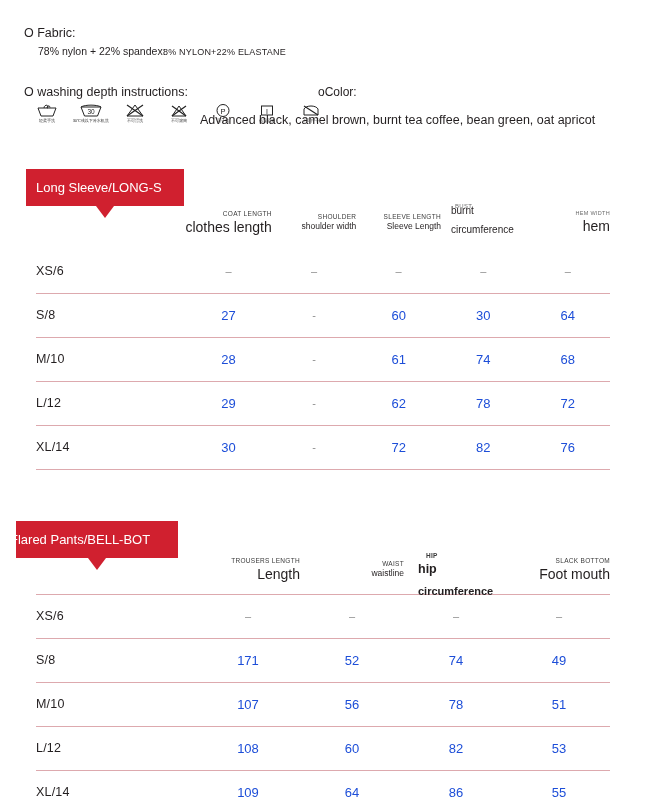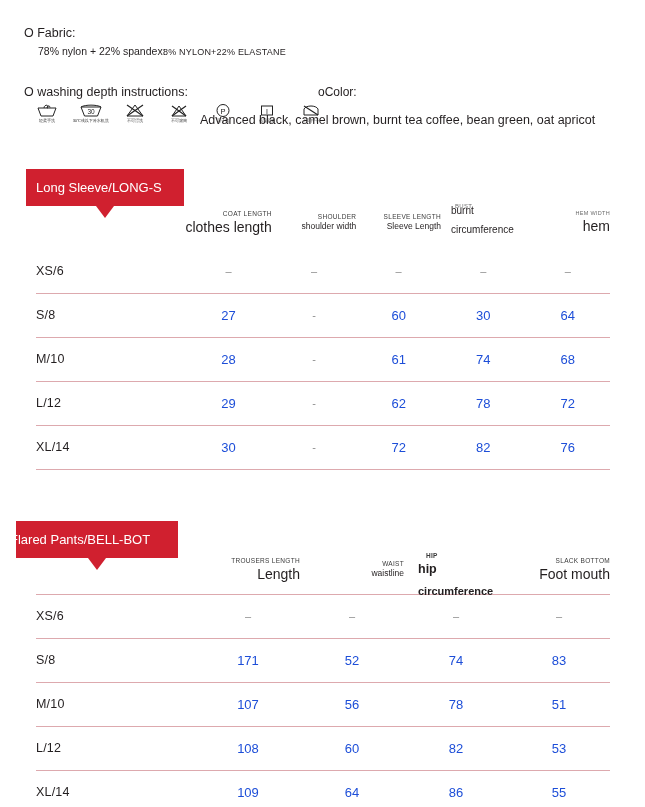--- a/index.html
+++ b/index.html
@@ -364,21 +364,21 @@
       <td class="val-cell dash">–</td>
       <td class="val-cell dash">–</td>
       <td class="val-cell dash">–</td>
       <td class="val-cell dash">–</td>
     </tr>
     <tr class="row-line">
       <td class="size-cell">S/8</td>
       <td class="val-cell">171</td>
       <td class="val-cell">52</td>
       <td class="val-cell">74</td>
-      <td class="val-cell">83</td>
+      <td class="val-cell">49</td>
     </tr>
     <tr class="row-line">
       <td class="size-cell">M/10</td>
       <td class="val-cell">107</td>
       <td class="val-cell">56</td>
       <td class="val-cell">78</td>
       <td class="val-cell">51</td>
     </tr>
     <tr class="row-line">
       <td class="size-cell">L/12</td>

